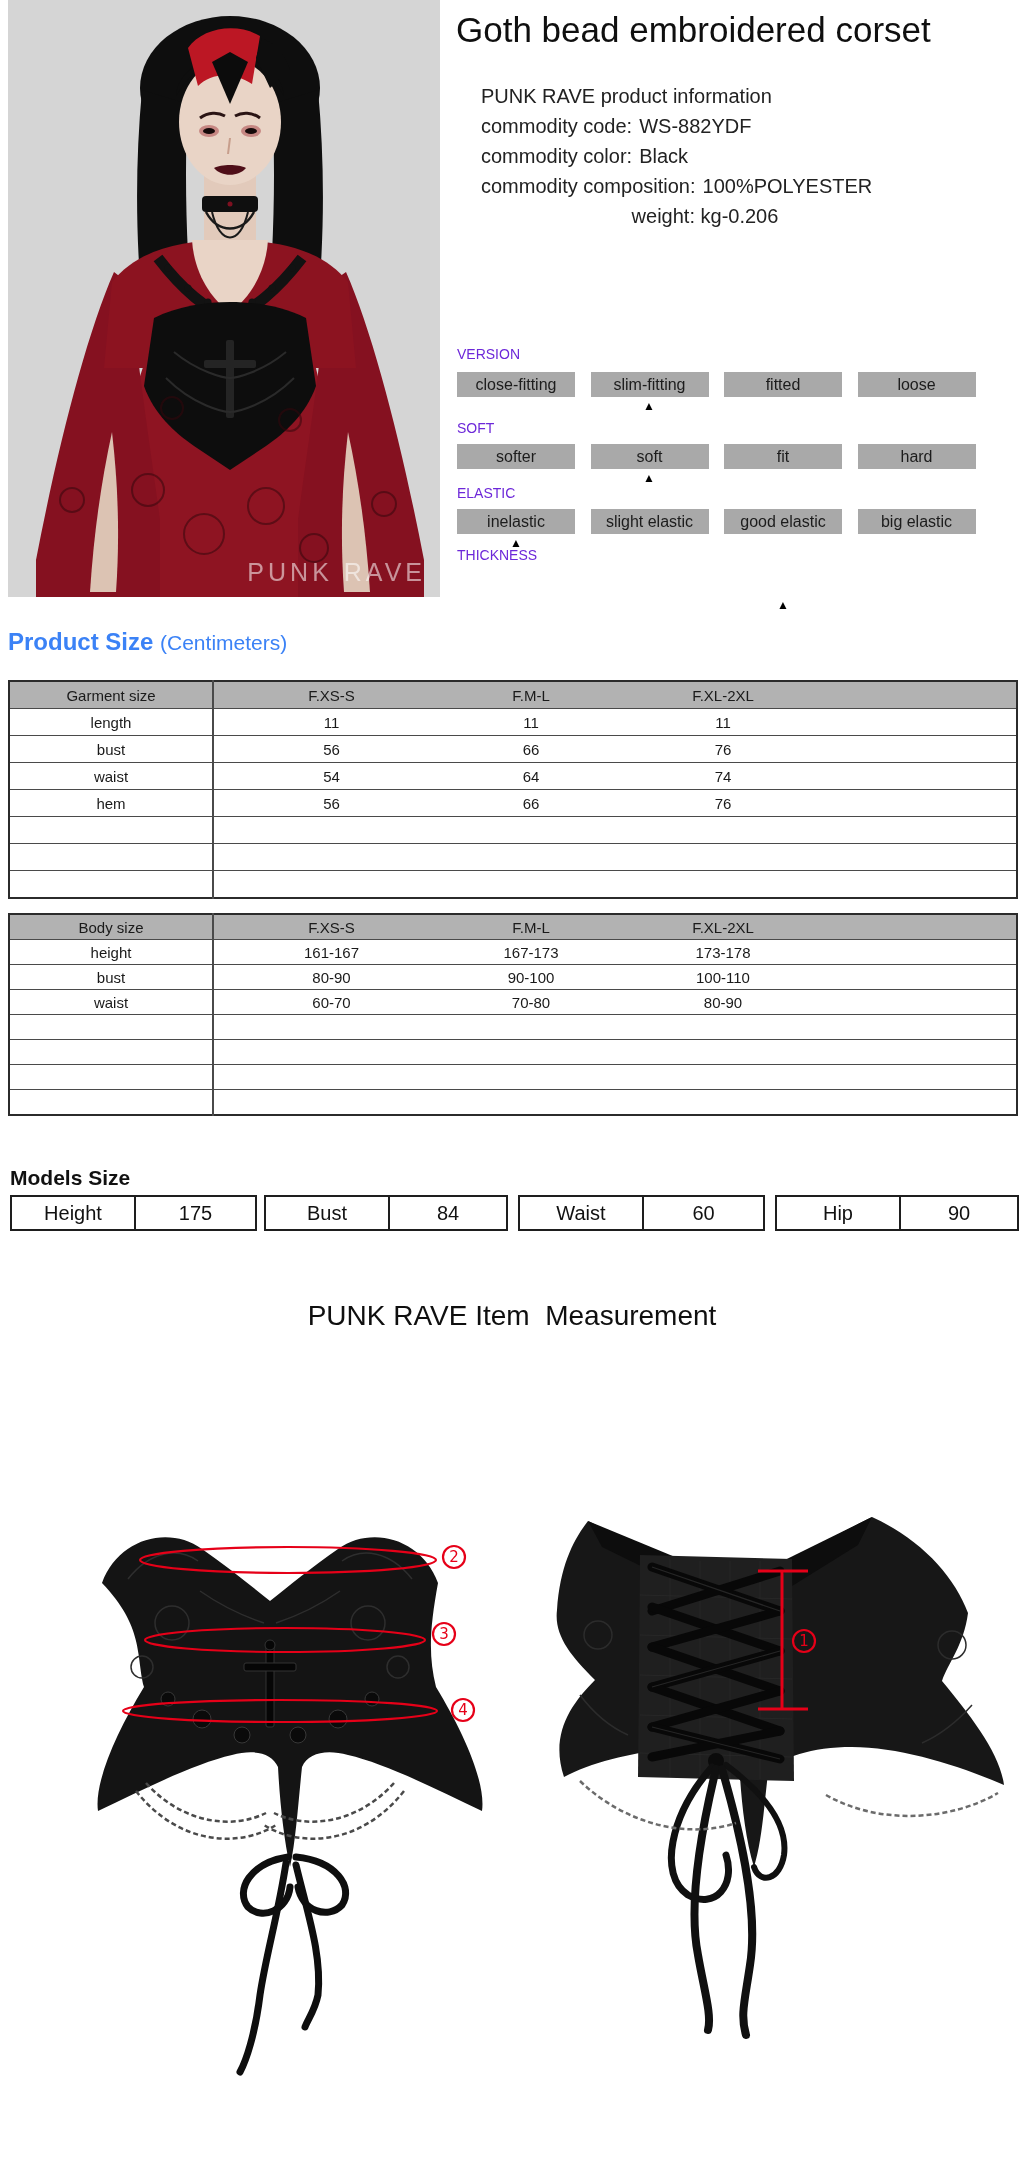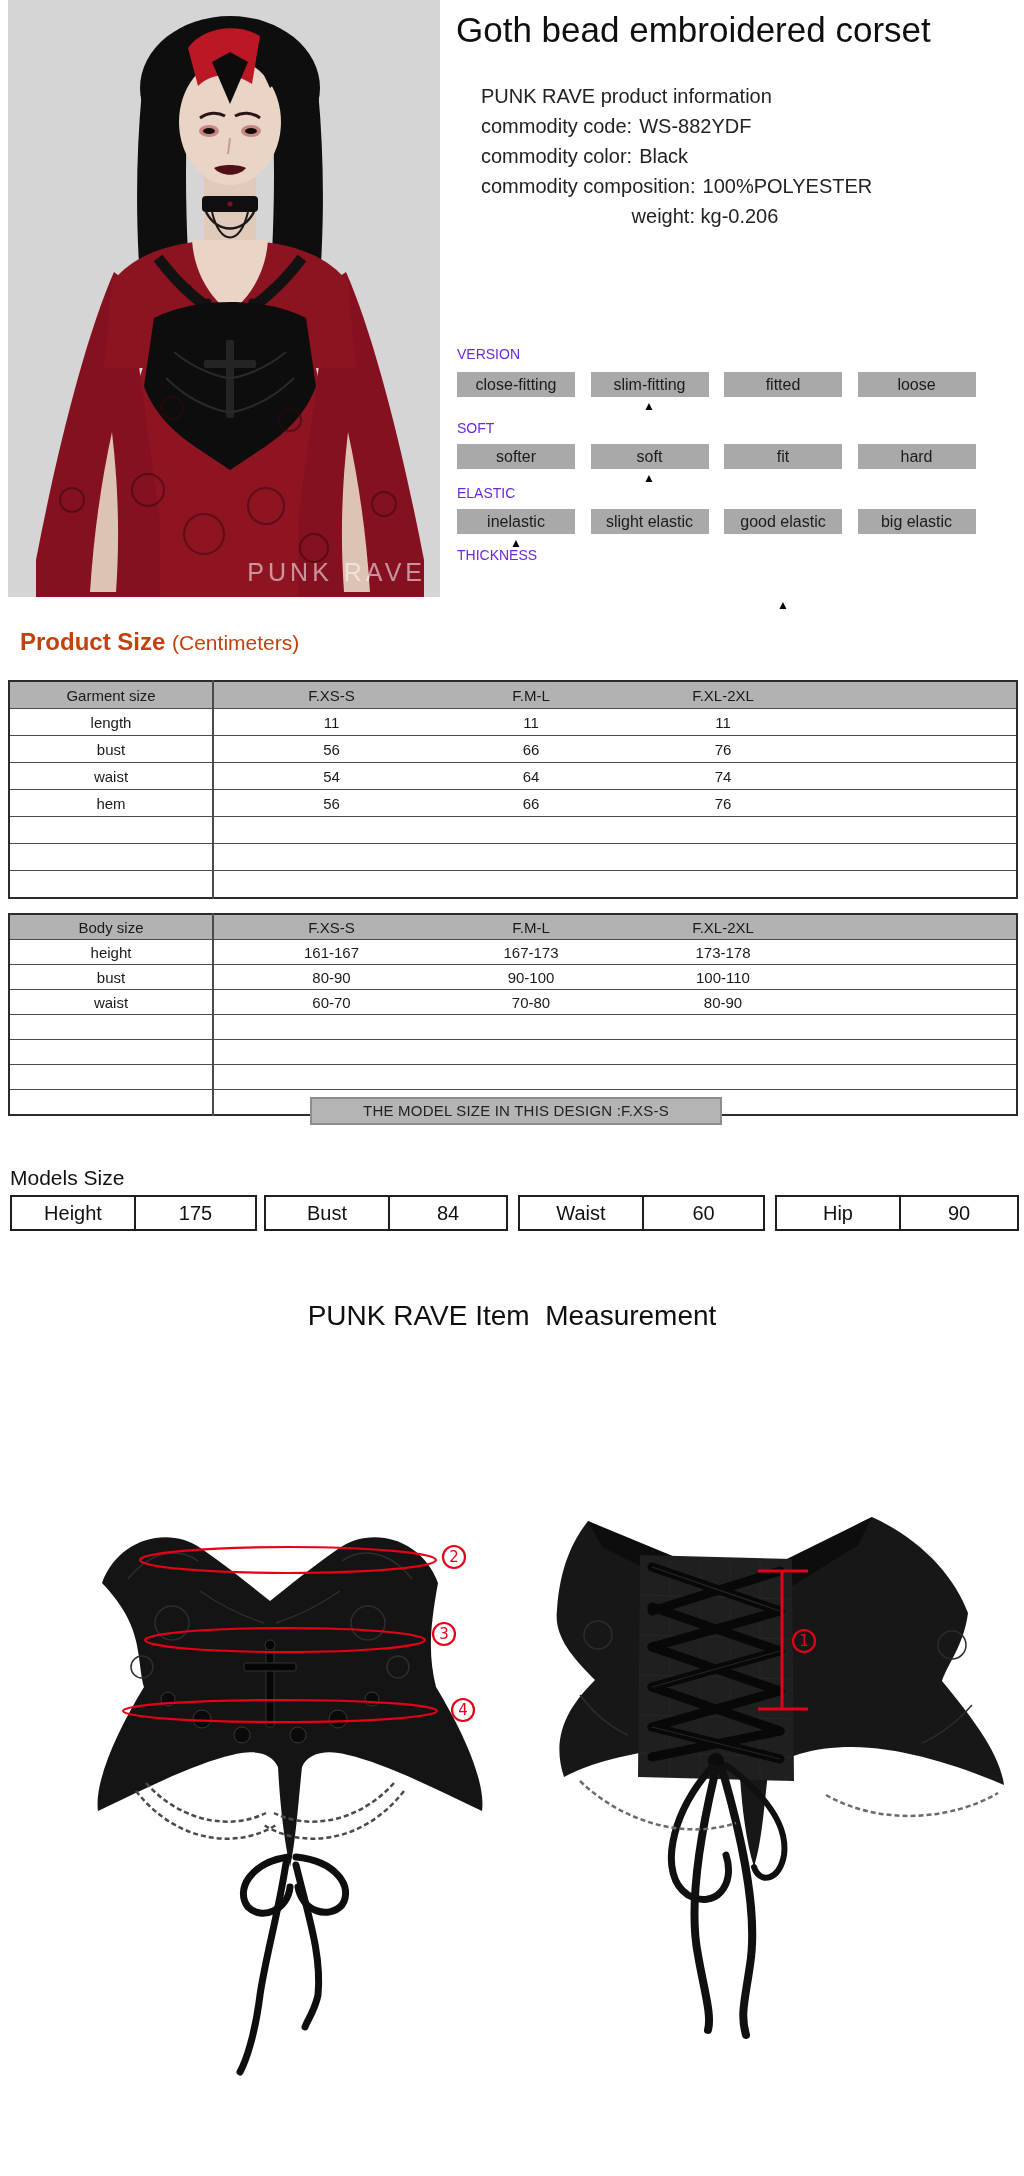--- a/index.html
+++ b/index.html
@@ -20,37 +20,37 @@
 
   
   .attr-label{position:absolute;left:457px;font-size:14px;color:#6d28d9;}
   .attr-row{position:absolute;left:457px;display:flex;gap:15.5px;}
   .attr-cell{width:118px;height:25px;background:var(--option-cell-bg,#a9a9a9);
              display:flex;align-items:center;justify-content:center;
              font-size:16px;color:#1c1c1c;white-space:nowrap;}
   .marker{position:absolute;width:14px;text-align:center;font-size:12px;color:#000;line-height:14px;}
 
   
-  .ps-heading{position:absolute;left:20px;top:628px;font-size:24px;font-weight:700;color:#c2410c;}
+  .ps-heading{position:absolute;left:8px;top:628px;font-size:24px;font-weight:700;color:#3b82f6;}
   .ps-unit{font-size:21px;font-weight:400;}
   table.size{position:absolute;left:8px;width:1008px;border-collapse:collapse;table-layout:fixed;
              border:2px solid #2b2b2b;margin-top:24px;}
   table.size td{border-top:1px solid #4a4a4a;font-size:15px;color:#1a1a1a;text-align:center;
                 padding:0;overflow:hidden;white-space:nowrap;}
   table.size tr.head td{background:var(--table-header-bg,#b2b2b2);border-top:none;}
   table.size td.rowlabel{border-right:2px solid #4a4a4a;}
   table.t1 td{height:26px;}
   table.t2 td{height:24px;}
 
   .model-note{position:absolute;left:310px;top:1097px;width:408px;height:24px;
               background:var(--note-bar-bg,#b4b4b4);border:2px solid #8d8d8d;
               font-size:15px;color:#222;text-align:center;line-height:24px;letter-spacing:0.2px;}
 
   
-  .models-heading{position:absolute;left:10px;top:1166px;font-size:21px;color:#111;}
+  .models-heading{position:absolute;left:10px;top:1166px;font-size:21px;color:#111;font-weight:bold;}
   .mbox{position:absolute;top:1195px;height:32px;border:2px solid #1e1e1e;display:flex;background:#fff;}
   .mbox .lab{width:122px;border-right:2px solid #1e1e1e;display:flex;align-items:center;justify-content:center;
              font-size:20px;color:#111;}
   .mbox .val{flex:1;display:flex;align-items:center;justify-content:center;font-size:20px;color:#111;text-align:right;}
 
   
   .meas-heading{position:absolute;left:0;top:1300px;width:1024px;text-align:center;
                 font-size:28px;color:#0f0f0f;white-space:pre;}
   .legend-box{position:absolute;left:8px;top:1346px;width:1004px;height:48px;border:2px solid #1e1e1e;}
   .legend-item{position:absolute;top:14px;font-size:19px;color:#111;white-space:nowrap;}
@@ -307,21 +307,20 @@
     <tr>
       <td class="rowlabel"></td>
       <td></td>
       <td></td>
       <td></td>
       <td></td>
     </tr>
   </tbody>
     </table>
 
-  <div class="model-note">THE MODEL SIZE IN THIS DESIGN :F.XS-S</div>
 
   <div class="models-heading">Models Size</div>
   <div class="mbox" style="left:10px;width:243px">
     <div class="lab">Height</div>
     <div class="val">175</div>
   </div>
   <div class="mbox" style="left:264px;width:240px">
     <div class="lab">Bust</div>
     <div class="val">84</div>
   </div>

